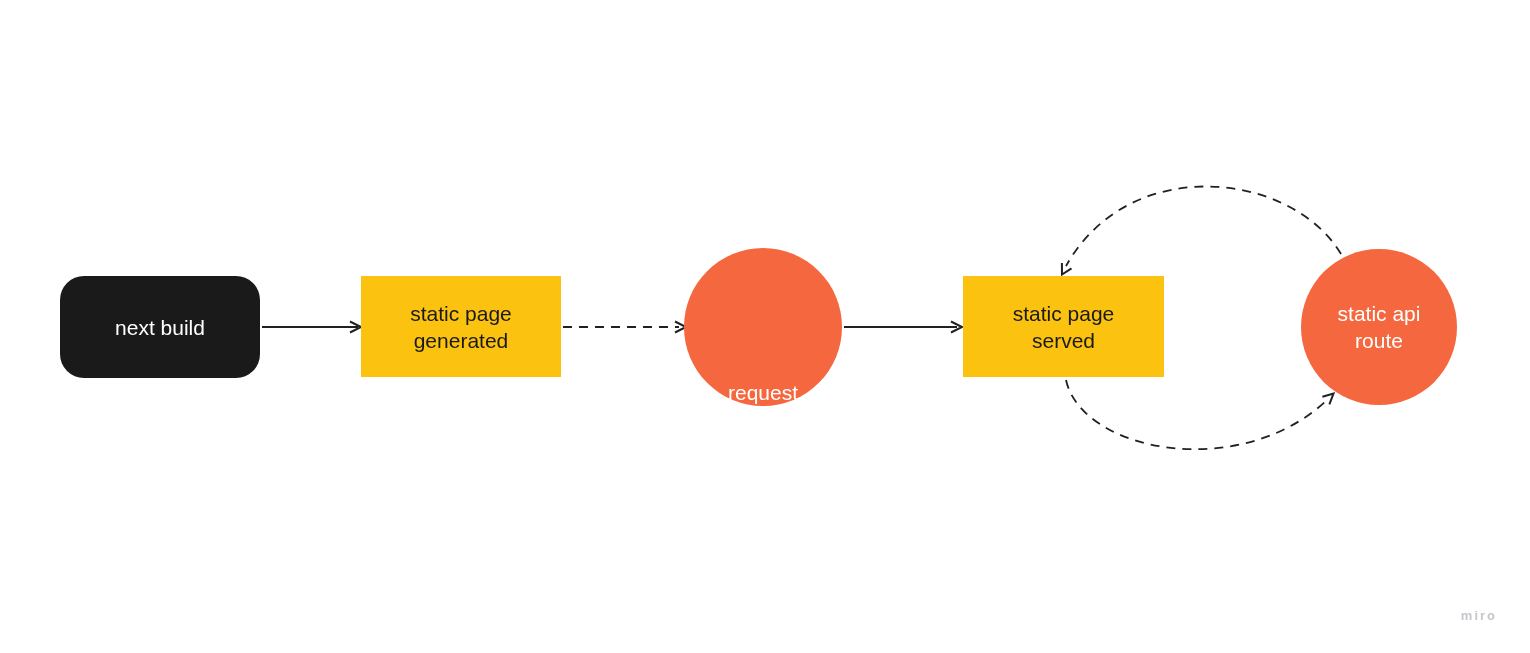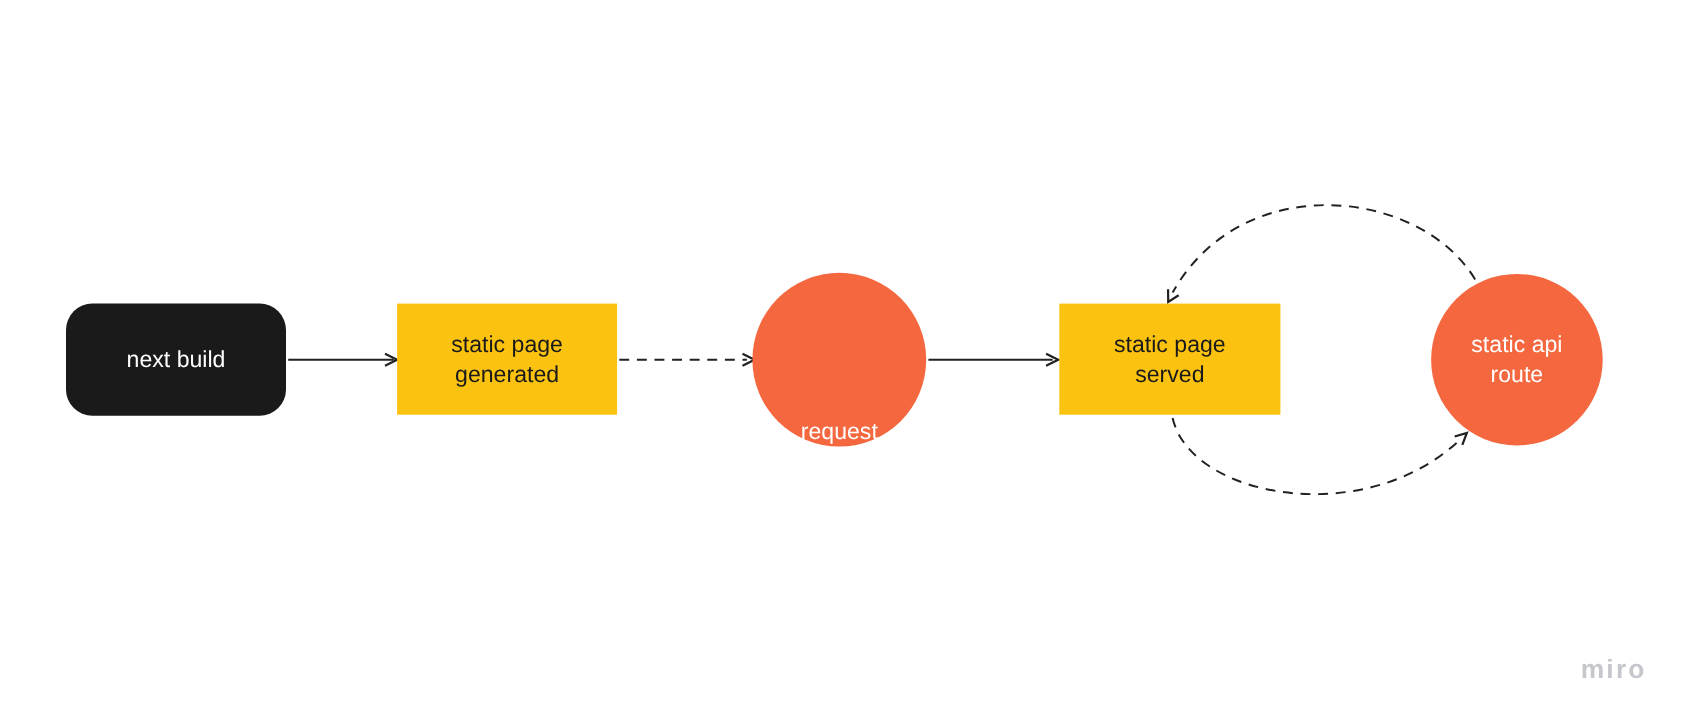--- a/index.html
+++ b/index.html
@@ -60,21 +60,21 @@
     left: 1301px; top: 249px;
     width: 156px; height: 156px;
     border-radius: 50%;
     background: #f5673e;
     color: #ffffff;
   }
   .watermark {
     position: absolute;
     right: 33px;
     bottom: 30px;
-    font-size: 24px;
+    font-size: 13px;
     font-weight: 600;
     letter-spacing: 2px;
     color: #c5c7cd;
   }
   svg path { fill: none; stroke: #212121; }
   svg path.line { stroke-width: 1.8; }
   svg path.dashed { stroke-dasharray: 9 7; }
   svg path.head { stroke-width: 2; stroke-linejoin: miter; }
 </style>
 </head>

